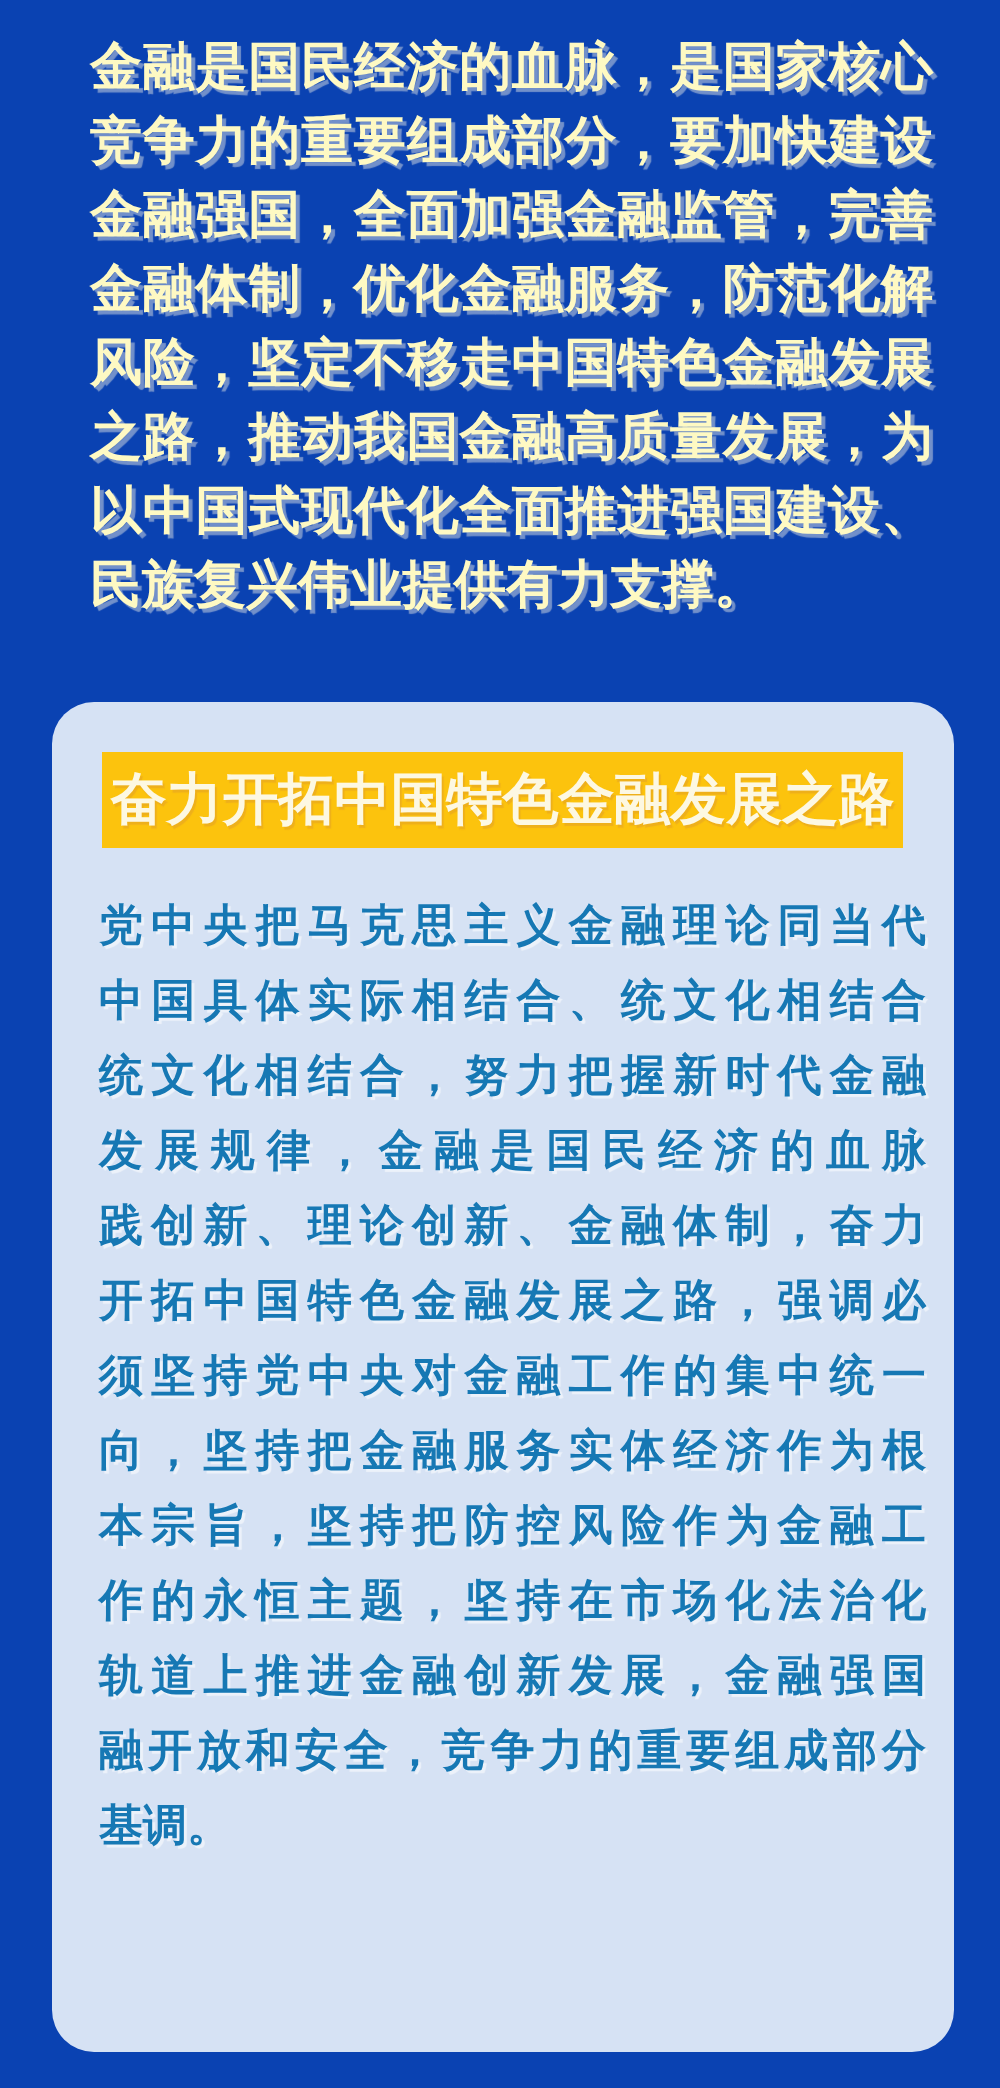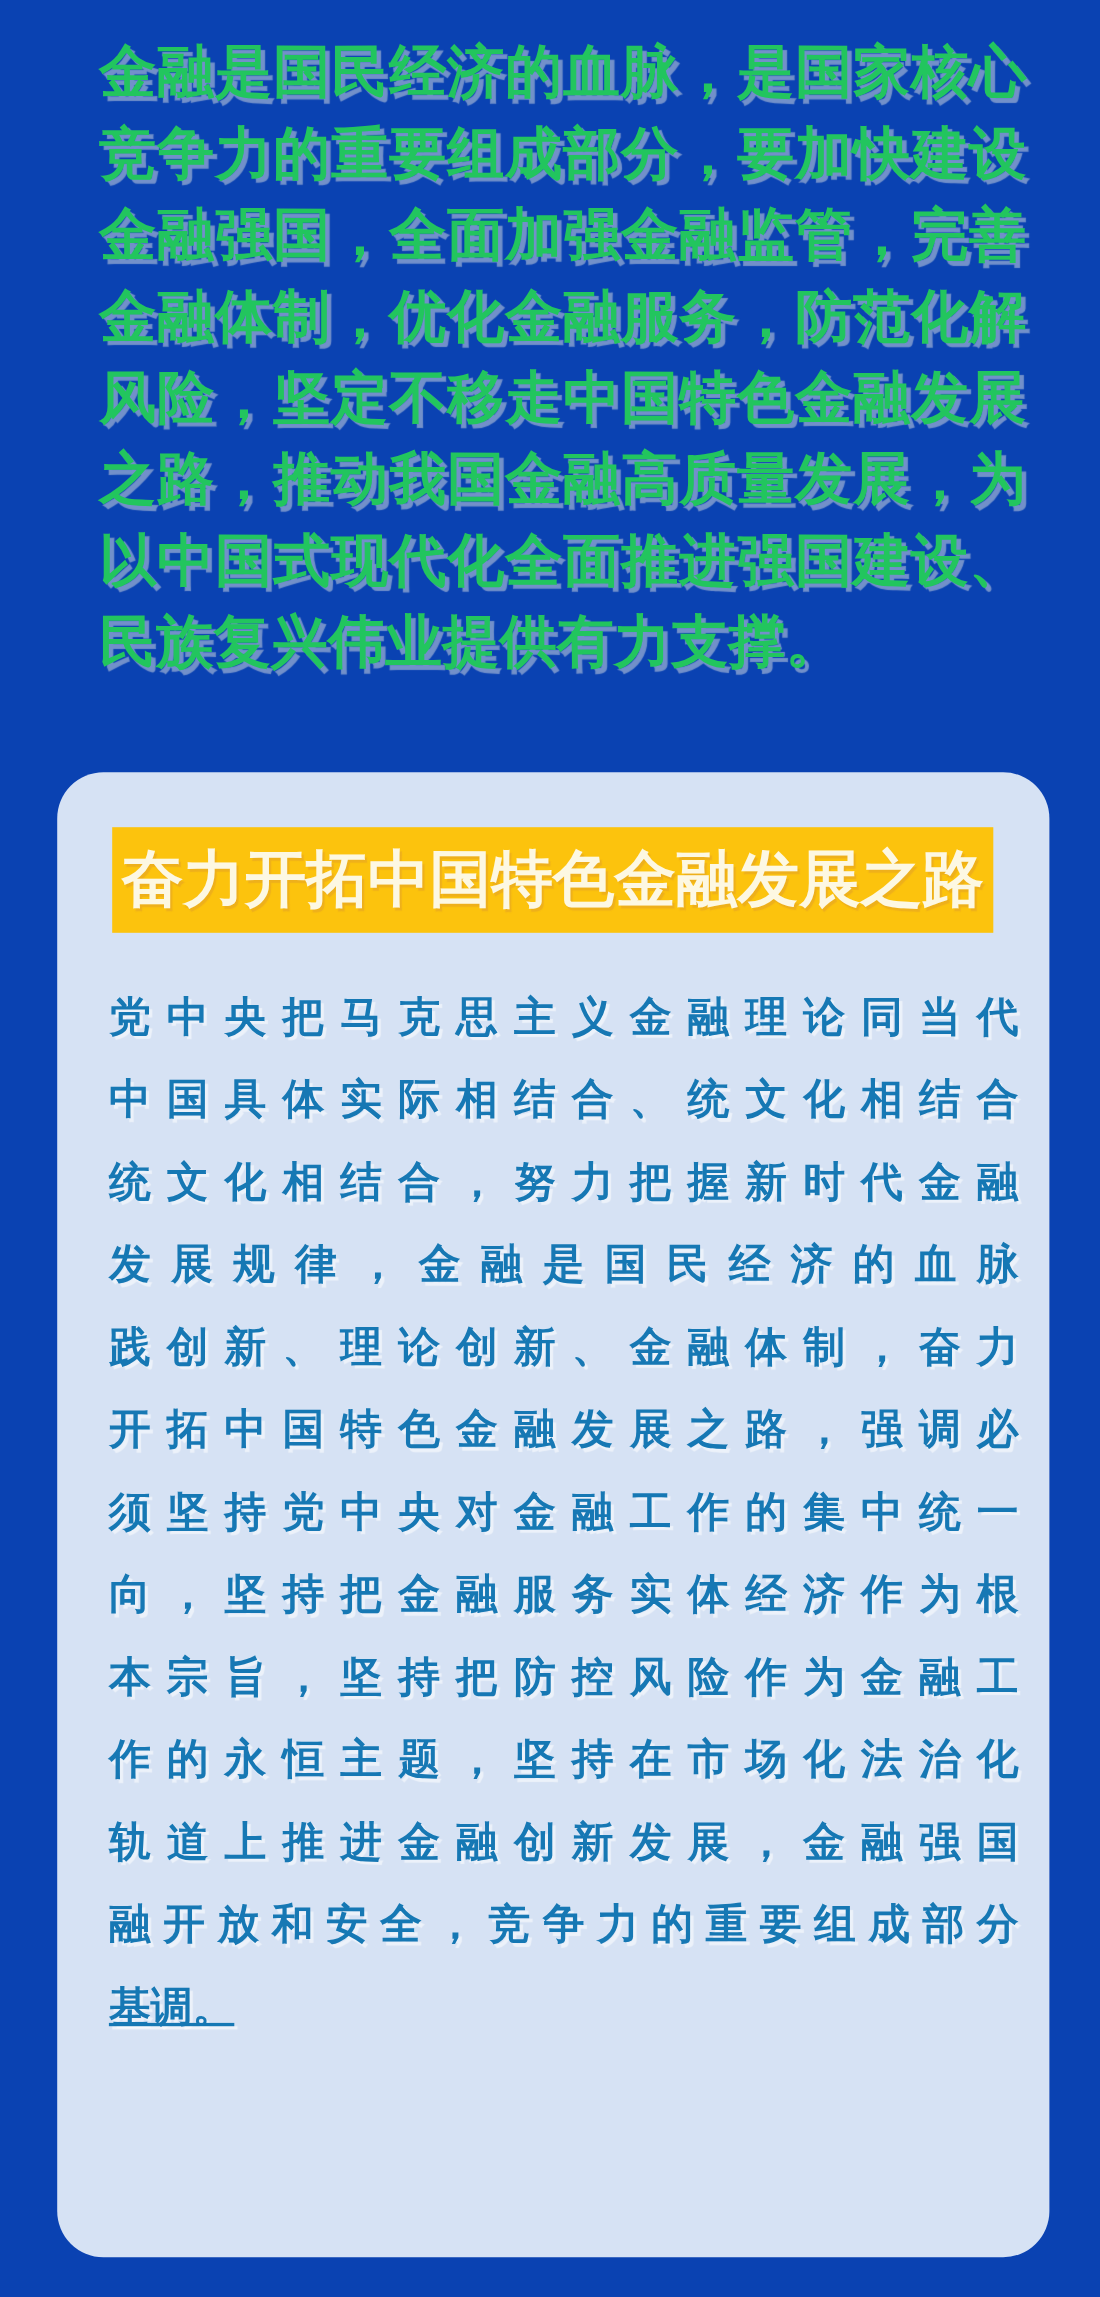--- a/index.html
+++ b/index.html
@@ -18,21 +18,21 @@
   
   .hero {
     position: absolute;
     left: 90px;
     top: 30px;
     width: 843px;
   }
   .hero-line {
     font-size: 52px;
     line-height: 74px;
-    color: #22c55e;
+    color: #fef9c3;
     text-align: justify;
     text-align-last: justify;
     text-shadow: 4px 4px 1px rgba(184, 196, 219, 0.6);
     letter-spacing: 0;
   }
   .hero-line.last {
     text-align-last: left;
   }
   
   .card {
@@ -63,30 +63,29 @@
     text-shadow: 2px 3px 1px rgba(222, 152, 44, 0.45);
   }
   
   .card-paragraph {
     position: absolute;
     left: 47px;
     top: 186px;
     width: 827px;
   }
   .body-line {
-    font-size: 38px;
+    font-size: 44px;
     line-height: 75px;
     color: #1678b4;
     text-align: justify;
     text-align-last: justify;
     text-shadow: 3px 3px 1px rgba(255, 255, 255, 0.55);
   }
   .body-line.last {
     text-align-last: left;
-    text-decoration: underline;
   }
 </style>
 </head>
 <body>
 
 <div class="hero">
   <div class="hero-line">金融是国民经济的血脉，是国家核心</div>
   <div class="hero-line">竞争力的重要组成部分，要加快建设</div>
   <div class="hero-line">金融强国，全面加强金融监管，完善</div>
   <div class="hero-line">金融体制，优化金融服务，防范化解</div>

